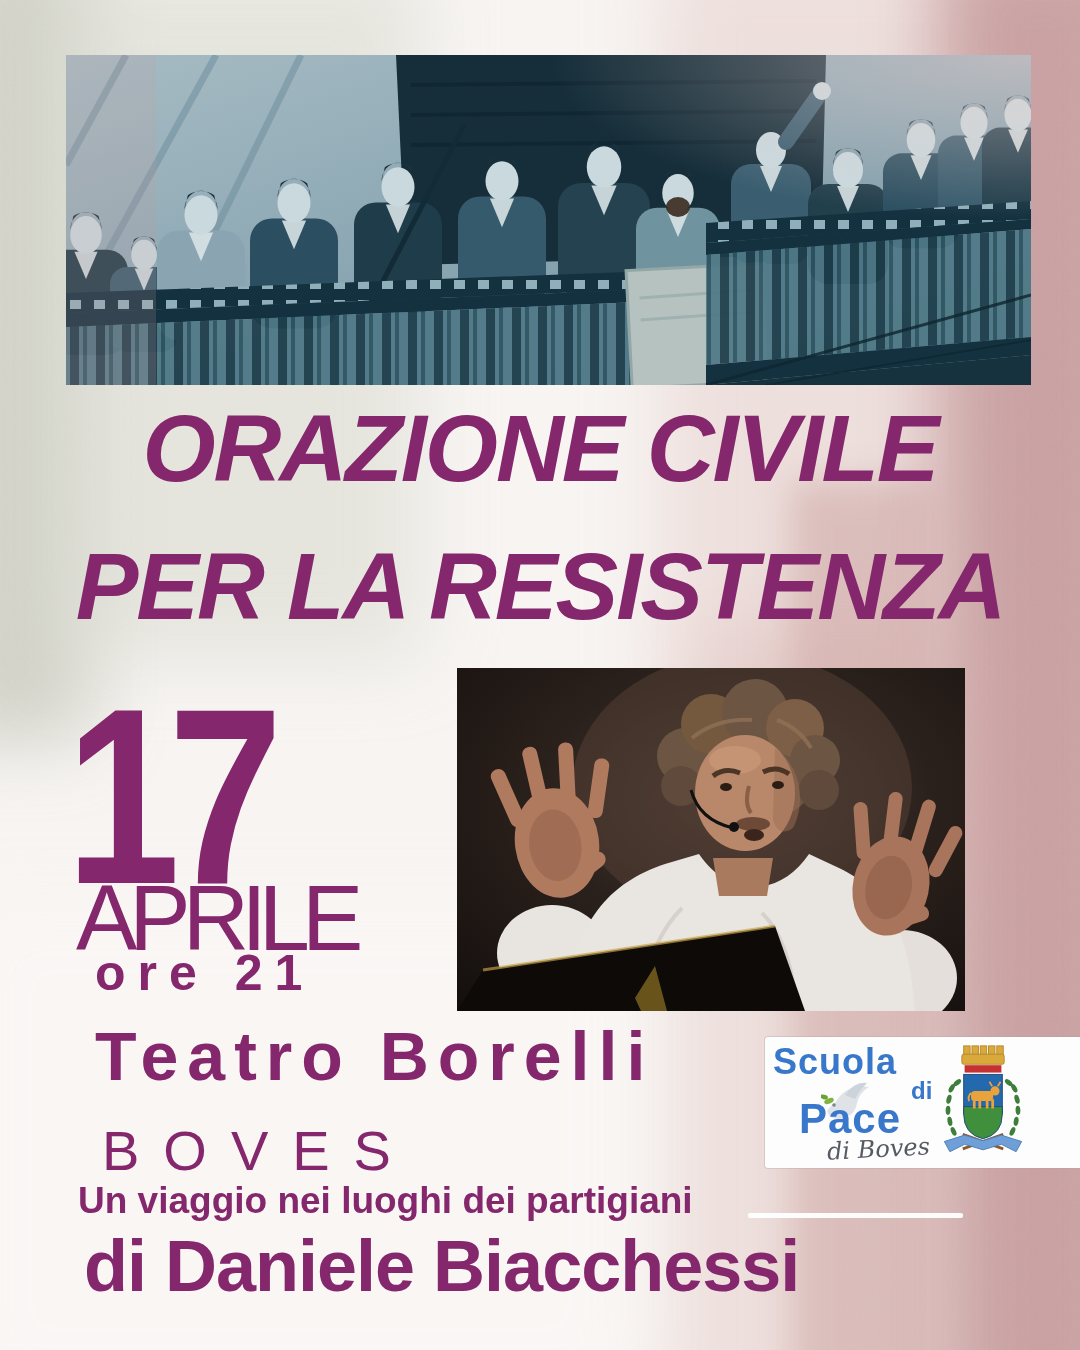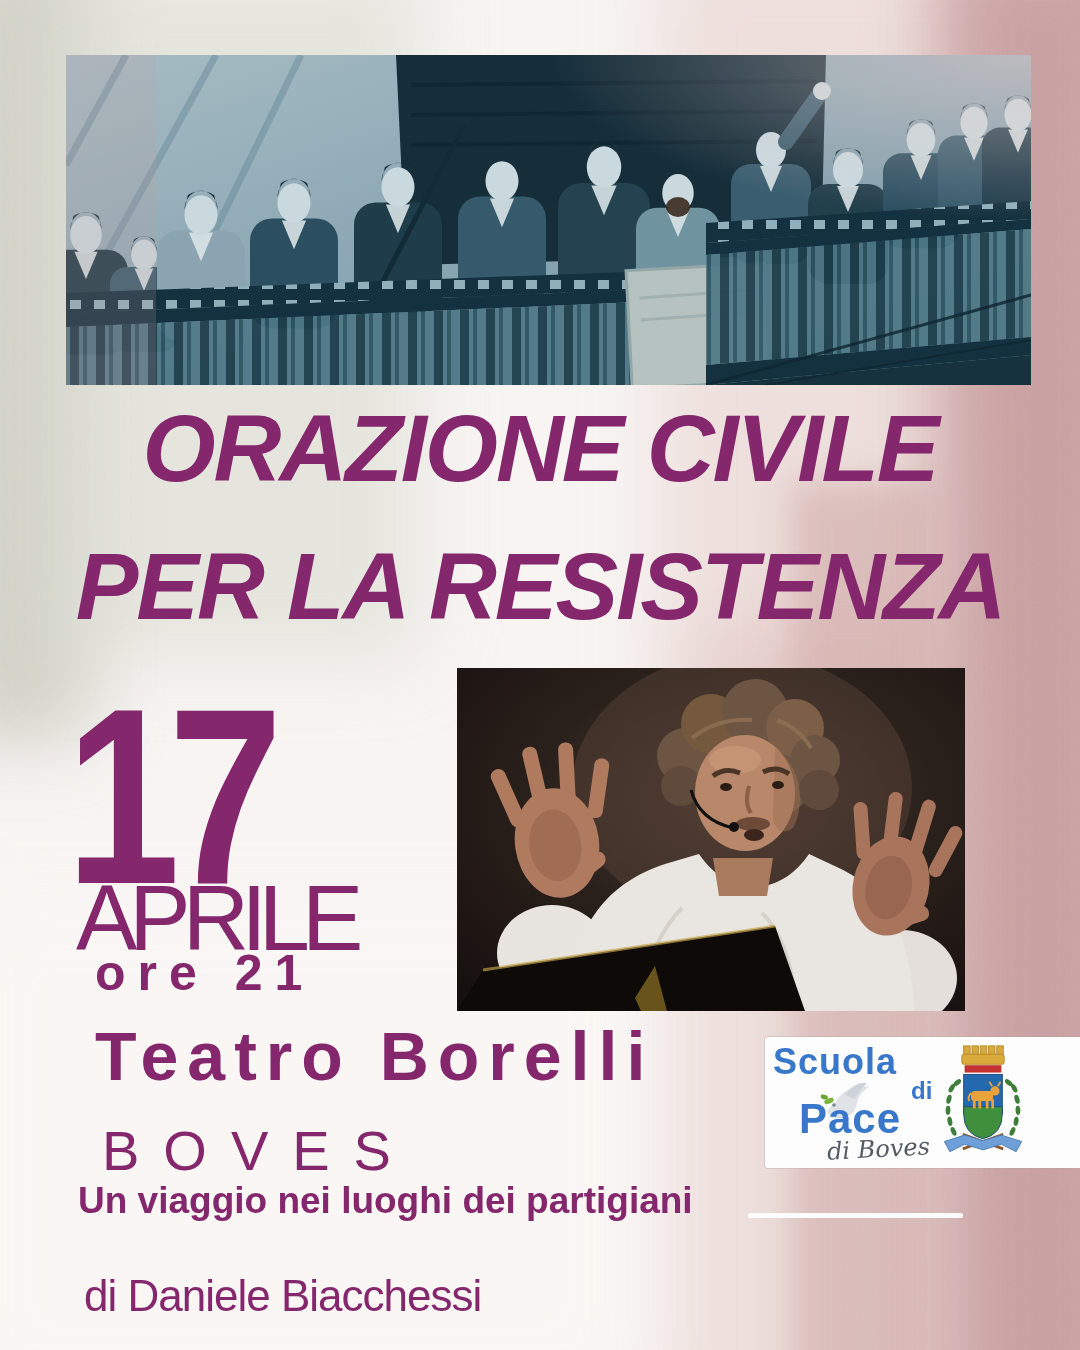--- a/index.html
+++ b/index.html
@@ -37,21 +37,21 @@
   }
   .city{
     position:absolute;left:102px;top:1098px;font-size:56px;font-weight:normal;line-height:1;
     letter-spacing:24px;color:var(--accent-purple,#85276d);white-space:nowrap;margin-top:25px;
   }
   .subtitle{
     position:absolute;left:78px;top:1182px;font-size:37px;font-weight:bold;line-height:1;
     letter-spacing:0;color:var(--accent-purple,#85276d);white-space:nowrap;
   }
   .author{
-    position:absolute;left:84px;top:1274px;font-size:44px;font-weight:normal;line-height:1;
+    position:absolute;left:84px;top:1230px;font-size:72px;font-weight:bold;line-height:1;
     letter-spacing:-1px;color:var(--accent-purple,#85276d);white-space:nowrap;
   }
   .divider{
     position:absolute;left:748px;top:1213px;width:215px;height:5px;
     background:#ffffff;border-radius:2px;opacity:.95;
   }
   .logo-card{
     position:absolute;left:765px;top:1037px;width:320px;height:131px;
     background:#fdfdfd;border-radius:3px;box-shadow:0 0 0 1px rgba(180,160,160,.35);
     overflow:hidden;

